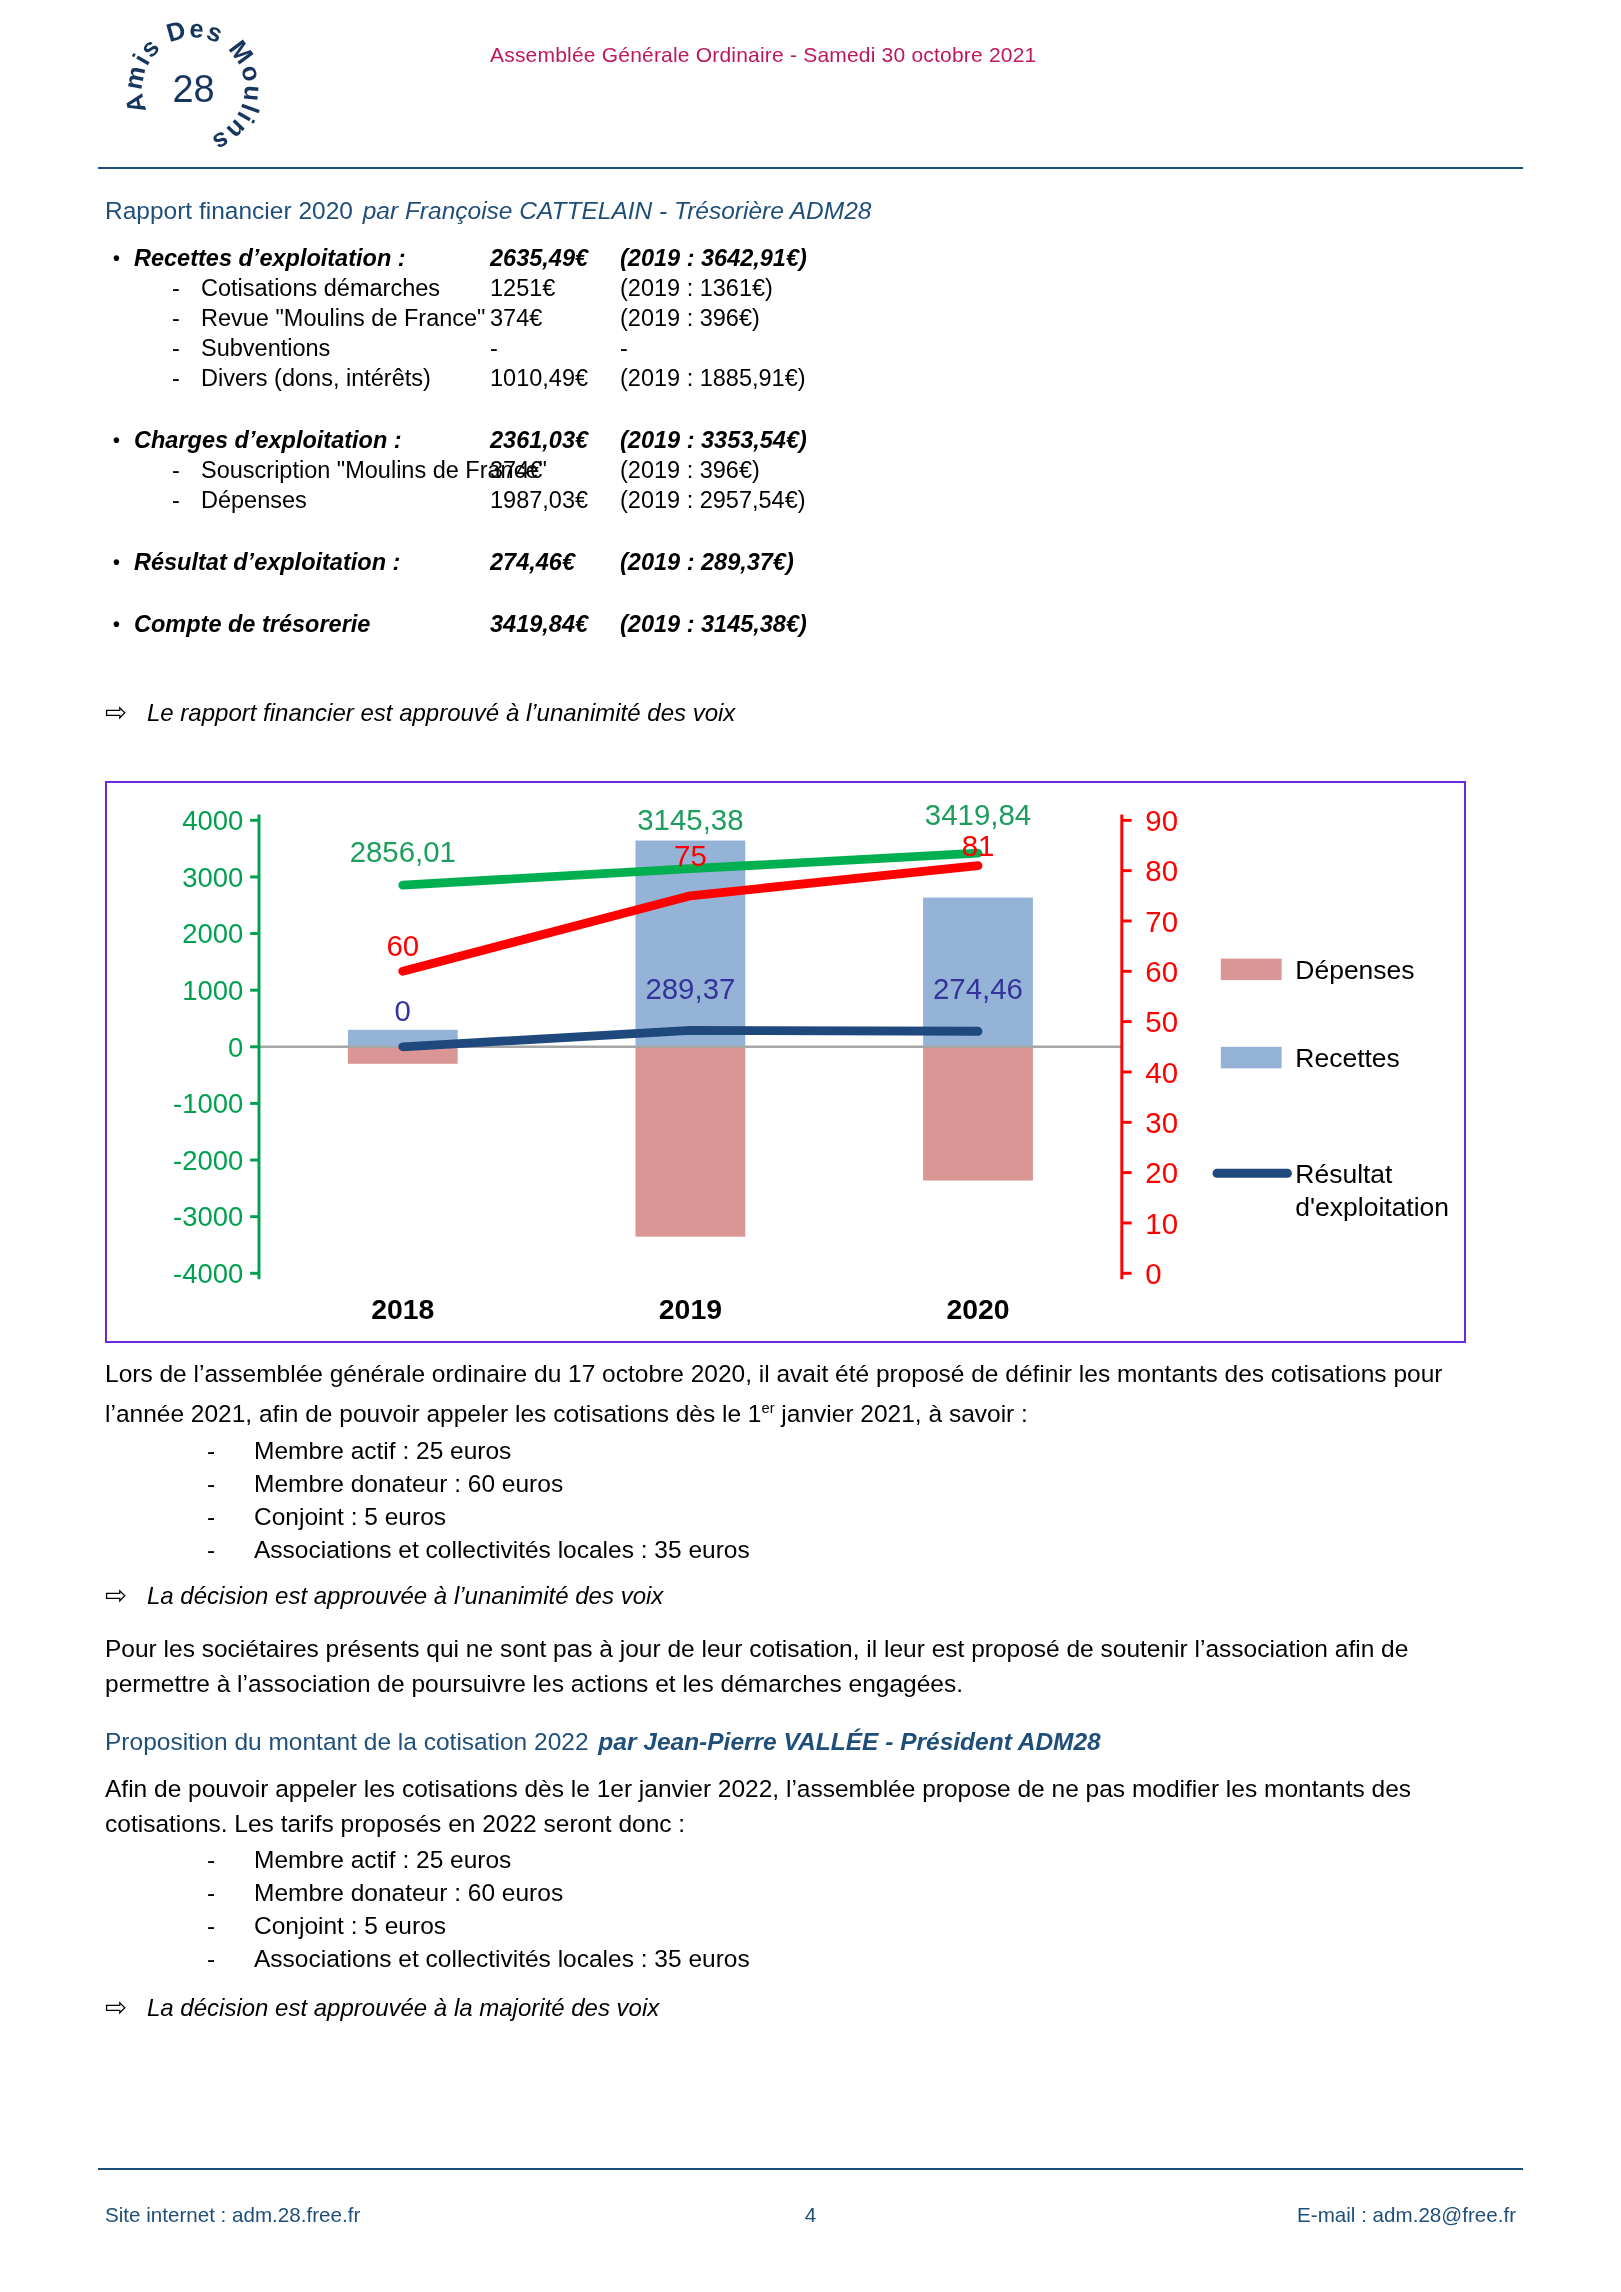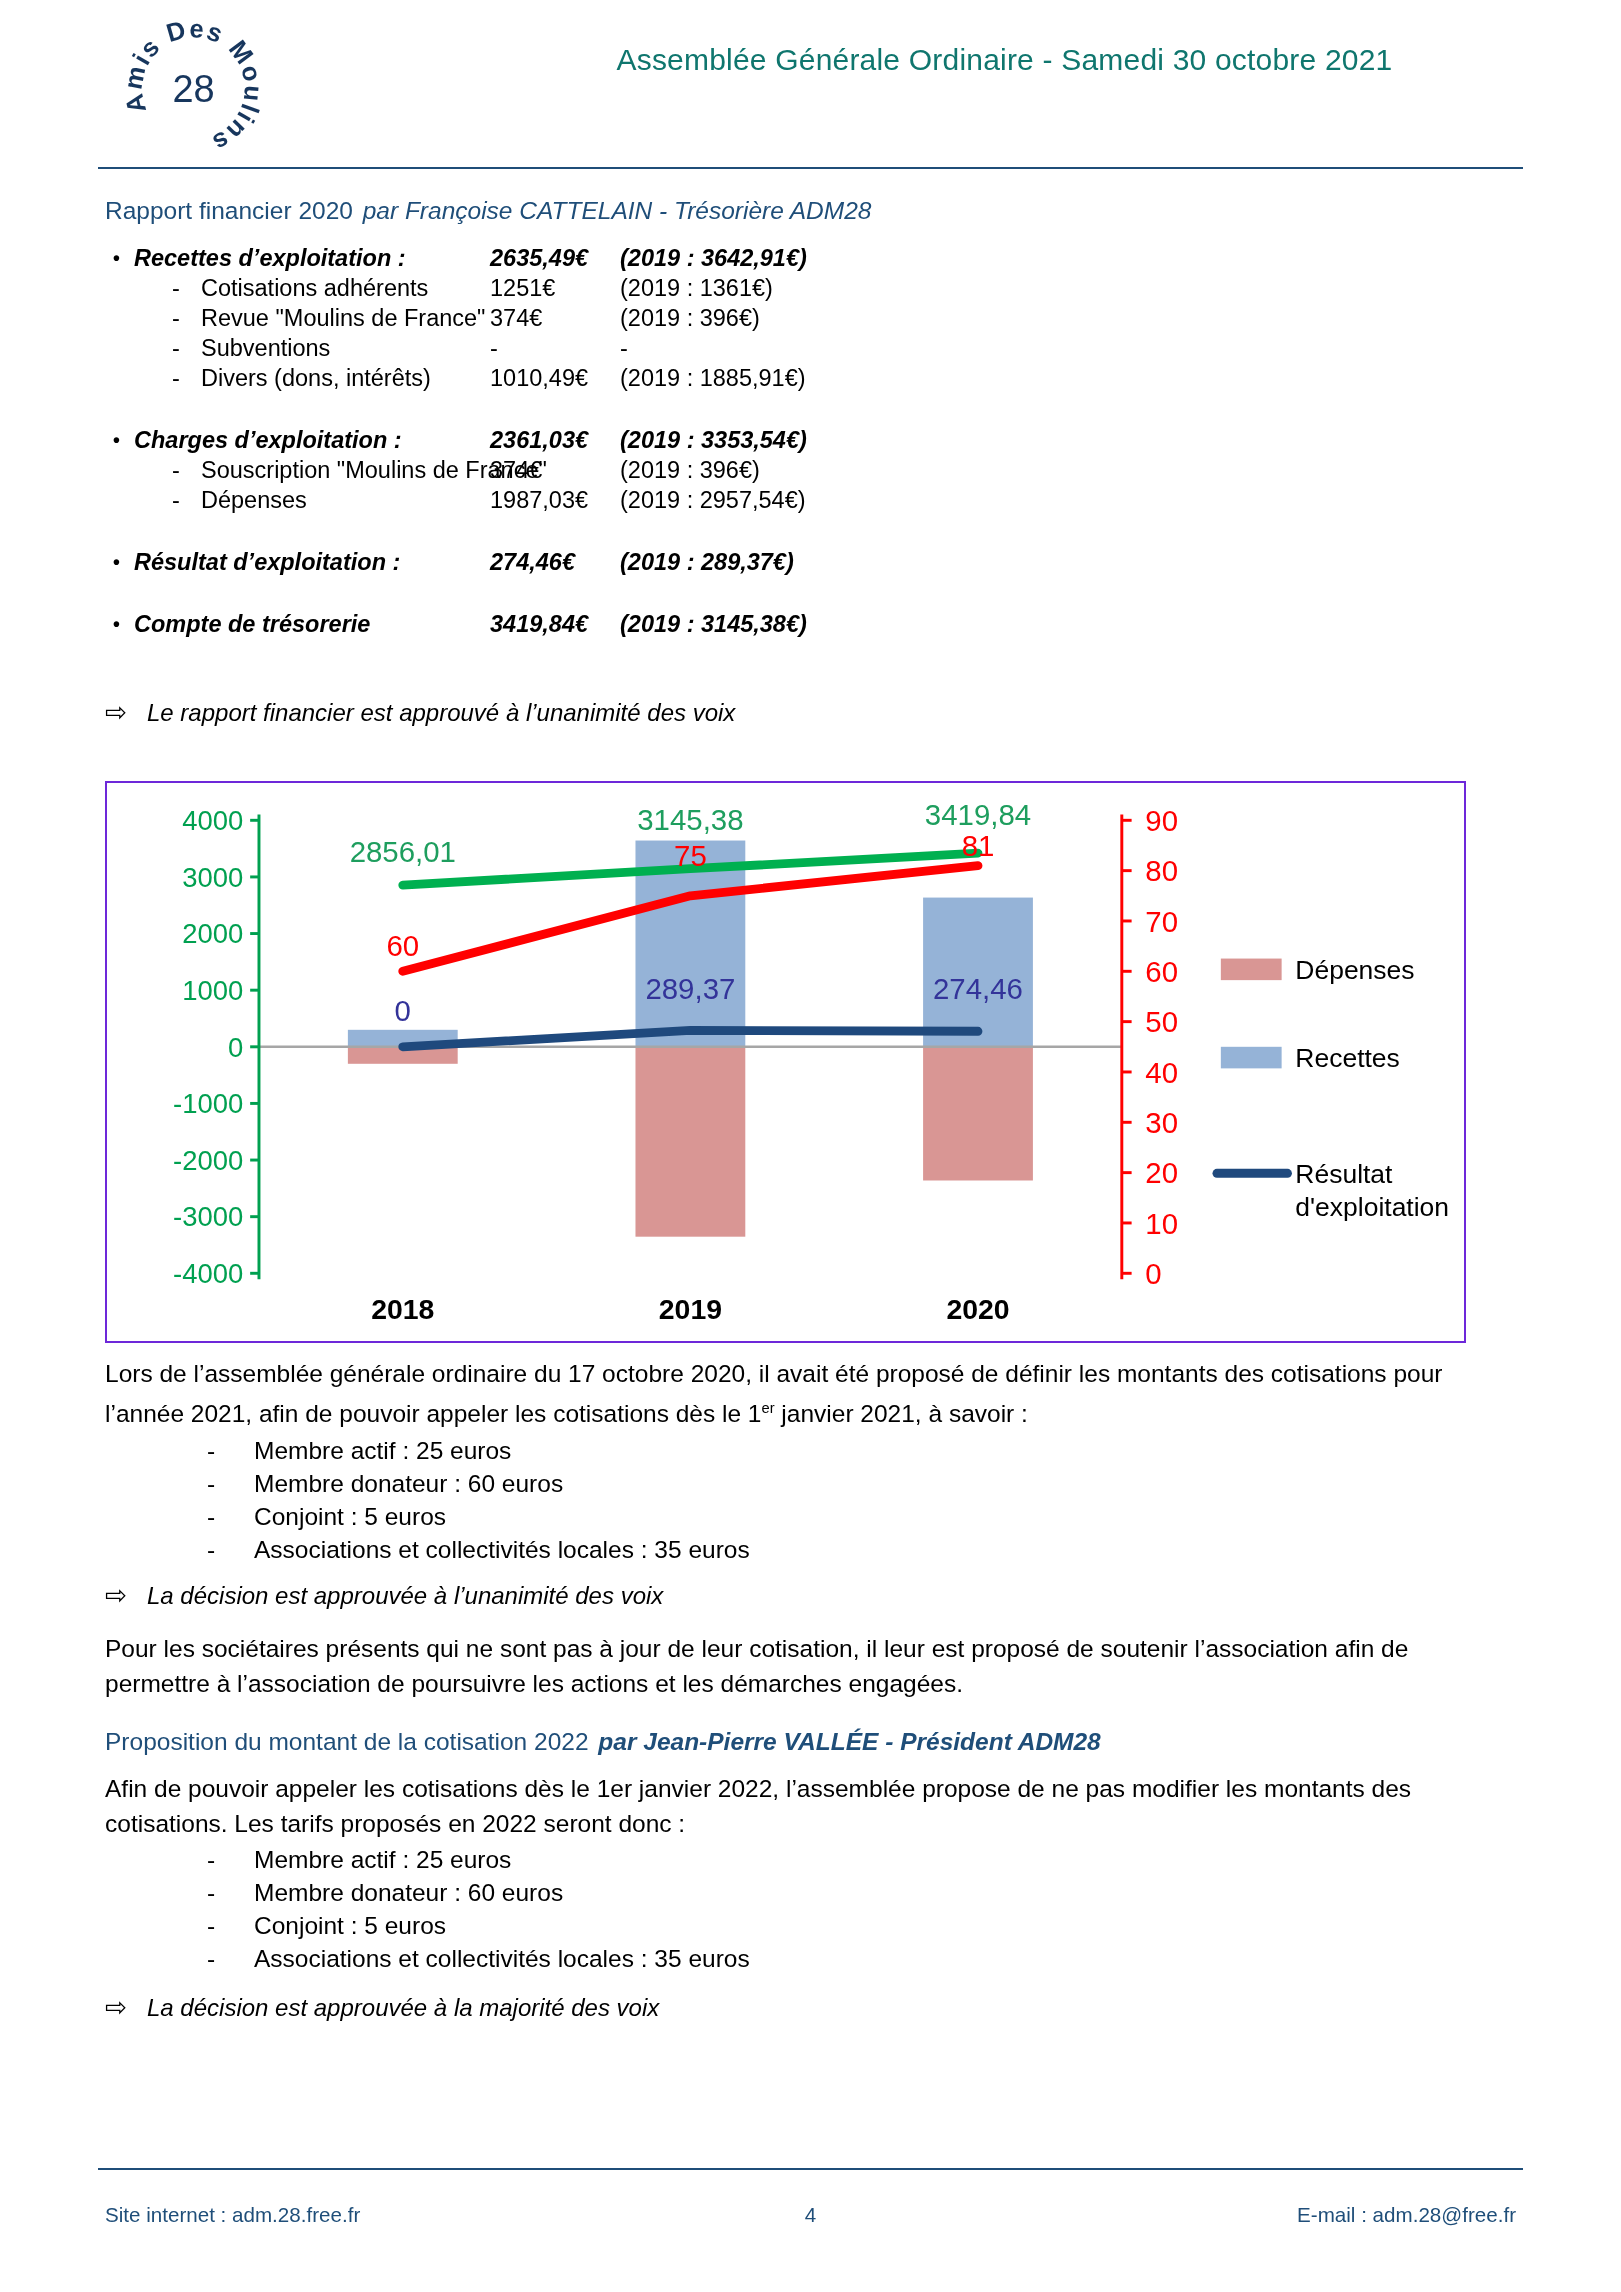--- a/index.html
+++ b/index.html
@@ -3,22 +3,22 @@
 <meta charset="utf-8">
 <style>
   html,body{margin:0;padding:0}
   body{
     width:1621px;height:2293px;position:relative;overflow:hidden;
     background:#ffffff;color:#111;
     font-family:"Liberation Sans","DejaVu Sans",sans-serif;
   }
   .logo{position:absolute;left:110px;top:5.9px;width:167px;height:165px}
   .title{
-    position:absolute;left:490px;top:43px;width:1029px;text-align:center;
-    font-size:30px;color:#0f766e;letter-spacing:0.2px;
+    position:absolute;left:490px;top:43px;width:1029px;text-align:left;
+    font-size:21px;color:#be185d;letter-spacing:0.2px;
   }
   .header-rule{position:absolute;left:98px;right:98px;top:167px;border-top:2.9px solid #1f4e79}
   .content{position:absolute;left:105px;top:194px;width:1411px}
 
   .section-heading{margin:0;font-size:24.5px;color:#1f4e79;line-height:33px}
   .section-heading .bold{font-weight:normal;margin-right:9.8px}
   .section-heading .ital{font-style:italic}
   .section-heading.allbold{font-weight:bold}
 
   #report-rows{margin-top:15.7px}
@@ -85,21 +85,21 @@
 
     <div id="report-rows">
         <div class="frow main">
           <span class="bullet">•</span>
           <span class="lbl">Recettes d’exploitation :</span>
           <span class="val">2635,49€</span>
           <span class="prev">(2019 : 3642,91€)</span>
         </div>
         <div class="frow sub">
           <span class="dash">-</span>
-          <span class="lbl">Cotisations adhérents</span>
+          <span class="lbl">Cotisations démarches</span>
           <span class="val">1251€</span>
           <span class="prev">(2019 : 1361€)</span>
         </div>
         <div class="frow sub">
           <span class="dash">-</span>
           <span class="lbl">Revue "Moulins de France"</span>
           <span class="val">374€</span>
           <span class="prev">(2019 : 396€)</span>
         </div>
         <div class="frow sub">

